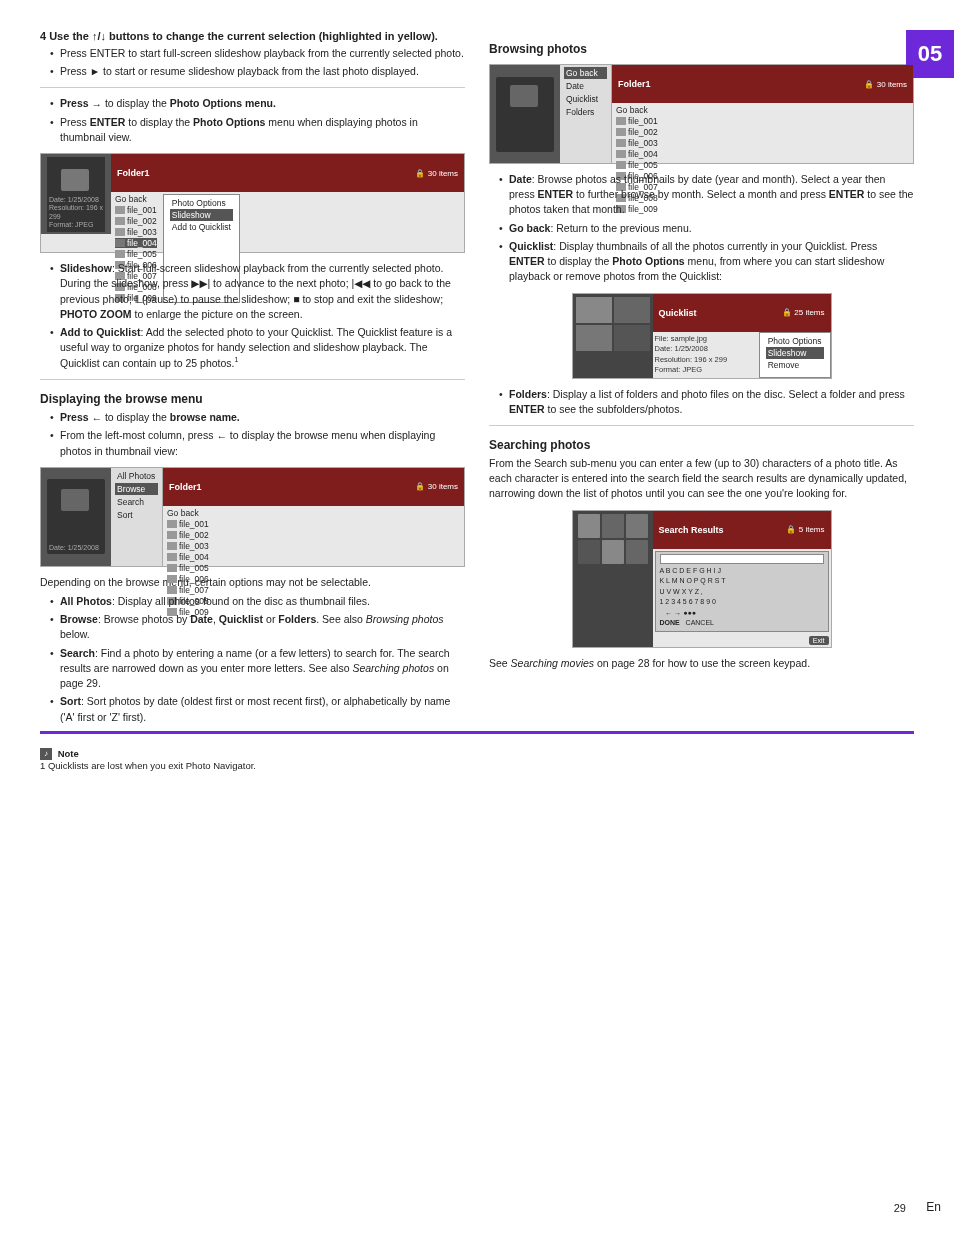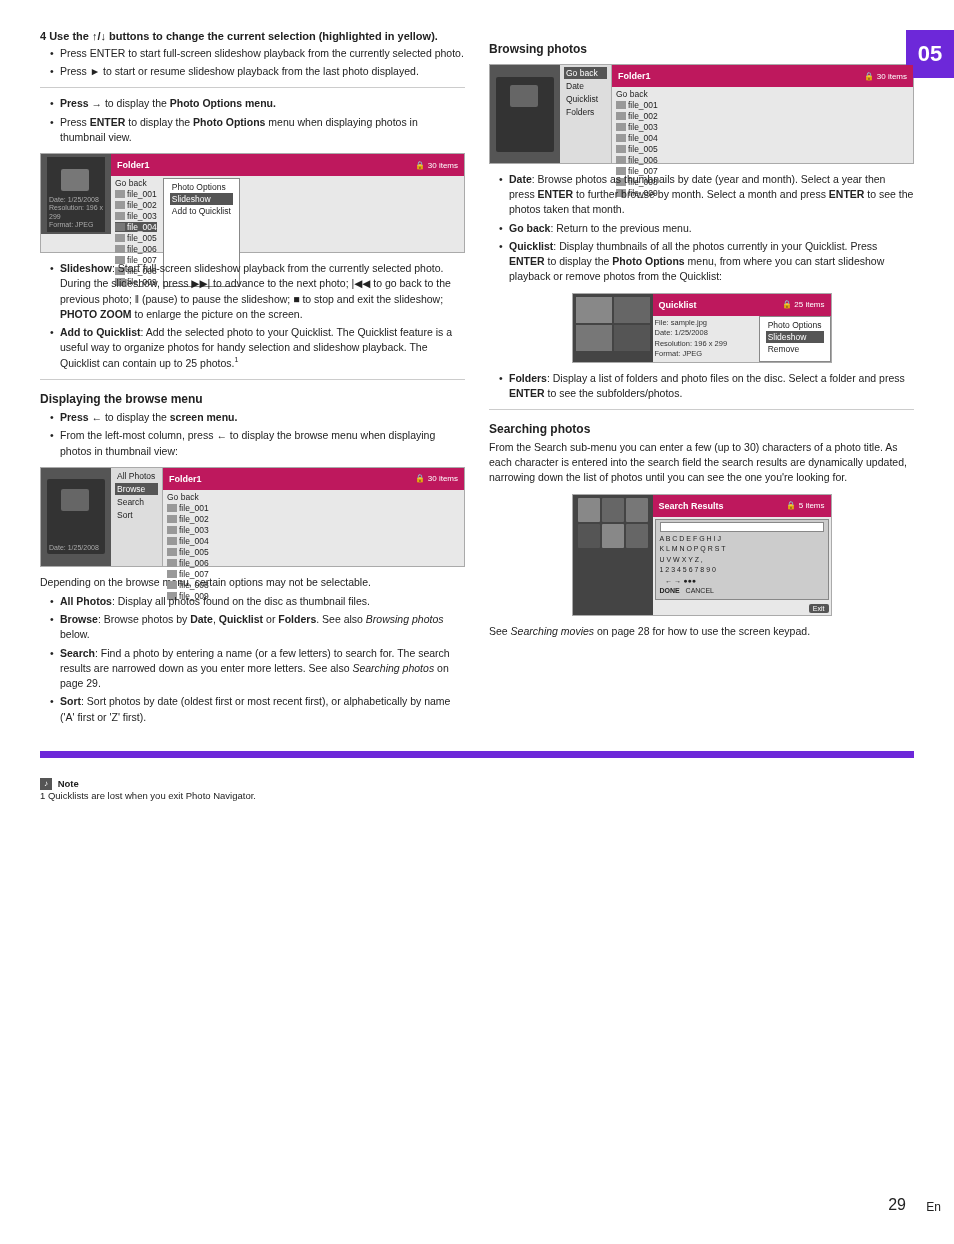--- a/index.html
+++ b/index.html
@@ -29,21 +29,21 @@
       width: 48px;
       height: 48px;
       display: flex;
       align-items: center;
       justify-content: center;
     }
     .page-number {
       position: absolute;
       bottom: 30px;
       right: 48px;
-      font-size: 16px;
+      font-size: 11px;
       color: #222;
     }
     .page-en {
       position: absolute;
       bottom: 30px;
       right: 13px;
       font-size: 12px;
       color: #222;
     }
     .two-col {
@@ -118,25 +118,25 @@
       justify-content: center;
       overflow: hidden;
     }
     .screen-mock-inner {
       flex: 1;
       display: flex;
       flex-direction: column;
       position: relative;
     }
     .folder-bar {
-      background: #be185d;
+      background: #7f1d1d;
       color: #fff;
       font-size: 9px;
       font-weight: bold;
-      padding: 6px 6px;
+      padding: 14px 6px;
       display: flex;
       justify-content: space-between;
       align-items: center;
     }
     .folder-bar .items-count {
       font-size: 8px;
       font-weight: normal;
     }
     .file-list {
       flex: 1;
@@ -188,23 +188,22 @@
       gap: 1px;
     }
     .left-panel .panel-item {
       padding: 1px 2px;
     }
     .left-panel .panel-item.selected {
       background: #555;
       color: #fff;
     }
     .note-box {
-      border-top: 7px solid #6d28d9;
-      margin-top: 20px;
-      padding-top: 20px;
+      border-top: 3px solid #6d28d9;
+      padding-top: 14px;
       font-size: 9.5px;
     }
     .note-icon {
       display: inline-block;
       width: 12px;
       height: 12px;
       background: #555;
       color: #fff;
       font-size: 8px;
       text-align: center;
@@ -325,21 +324,21 @@
 
       <ul class="bullet-list">
         <li><b>Slideshow</b>: Start full-screen slideshow playback from the currently selected photo. During the slideshow, press ▶▶| to advance to the next photo; |◀◀ to go back to the previous photo; ‖ (pause) to pause the slideshow; ■ to stop and exit the slideshow; <b>PHOTO ZOOM</b> to enlarge the picture on the screen.</li>
         <li><b>Add to Quicklist</b>: Add the selected photo to your Quicklist. The Quicklist feature is a useful way to organize photos for handy selection and slideshow playback. The Quicklist can contain up to 25 photos.<sup>1</sup></li>
       </ul>
 
       <hr class="divider">
 
       <div class="section-heading">Displaying the browse menu</div>
       <ul class="bullet-list">
-        <li><b>Press ←</b> to display the <b>screen menu.</b></li>
+        <li><b>Press ←</b> to display the <b>browse name.</b></li>
         <li>From the left-most column, press <b>←</b> to display the browse menu when displaying photos in thumbnail view:</li>
       </ul>
 
       <div class="screen-mock-browse" style="height:100px;">
         <div class="thumb-browse" style="width:70px;">
           <div style="width:58px;height:75px;background:#333;border-radius:2px;position:relative;">
             <div style="width:28px;height:22px;background:#666;border-radius:2px;position:absolute;top:10px;left:14px;"></div>
             <div style="font-size:7px;color:#aaa;position:absolute;bottom:2px;left:2px;line-height:1.2;">Date: 1/25/2008</div>
           </div>
         </div>

